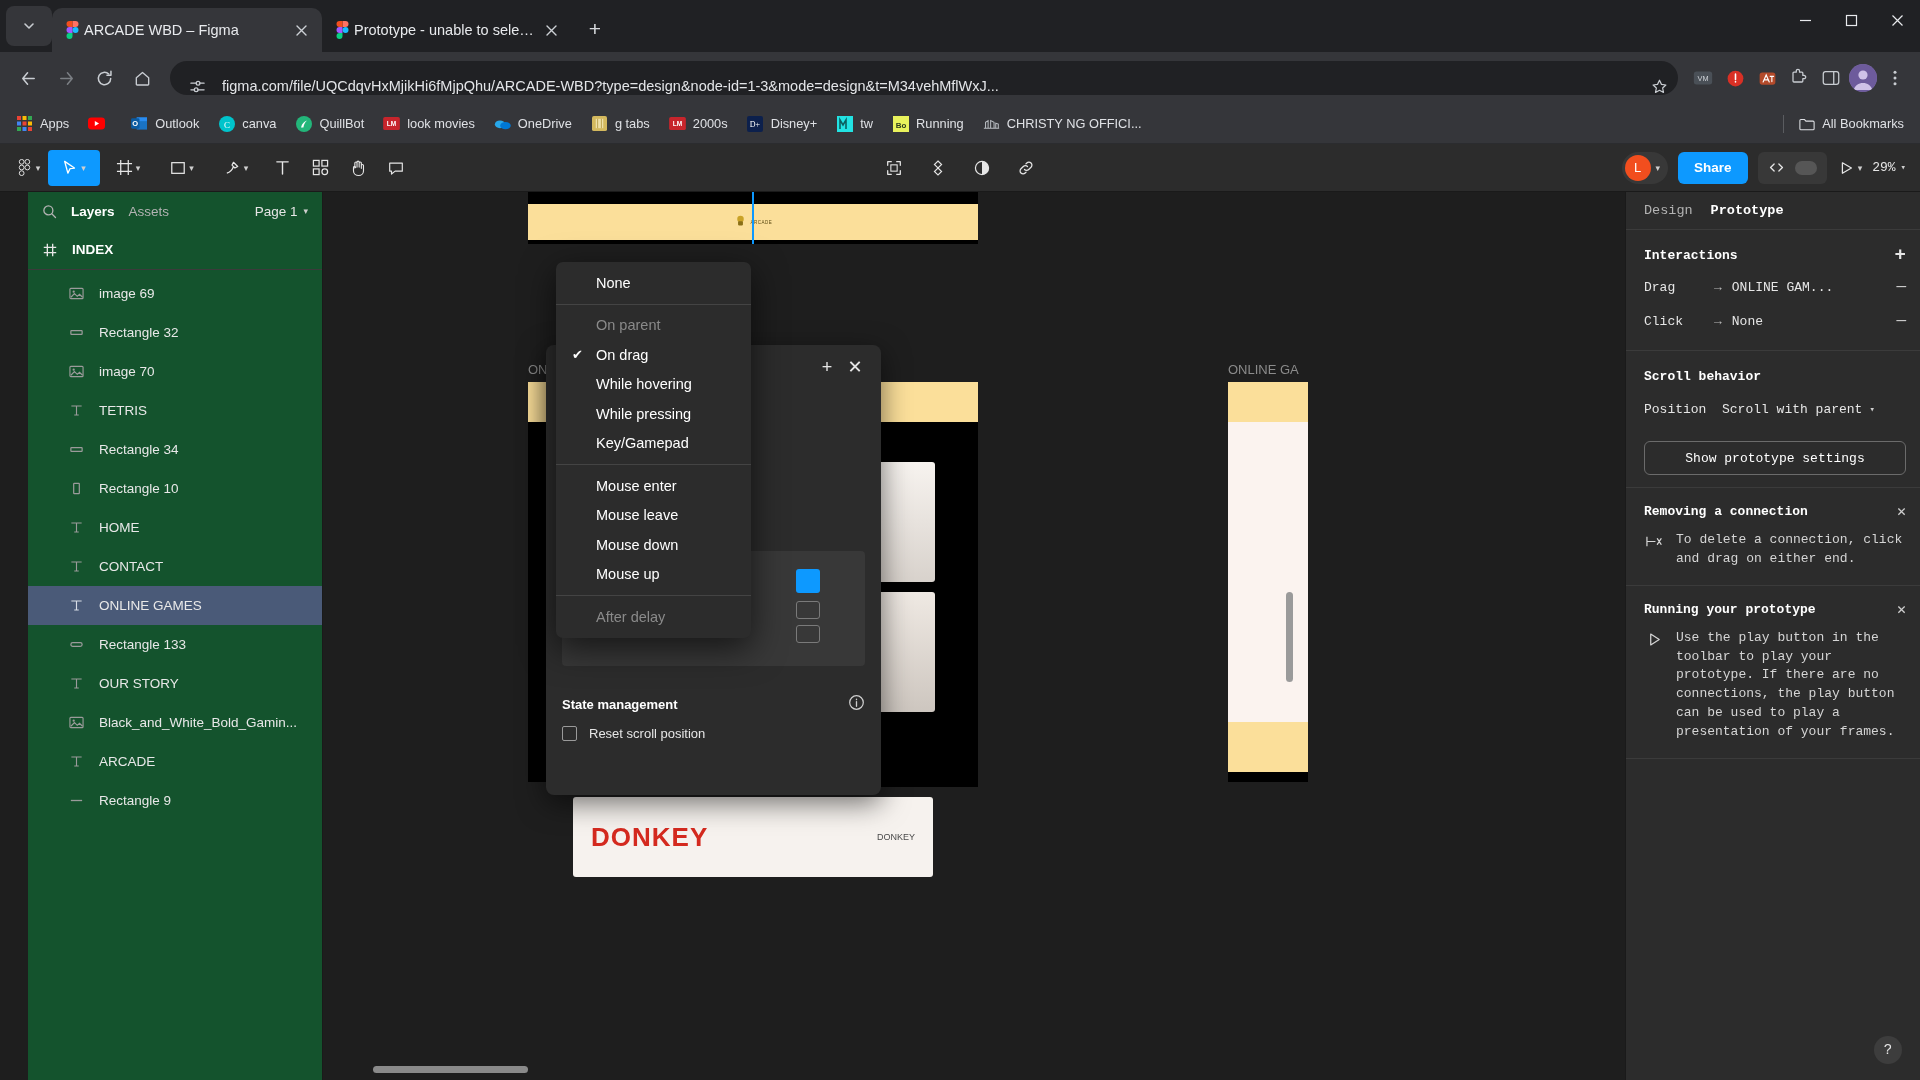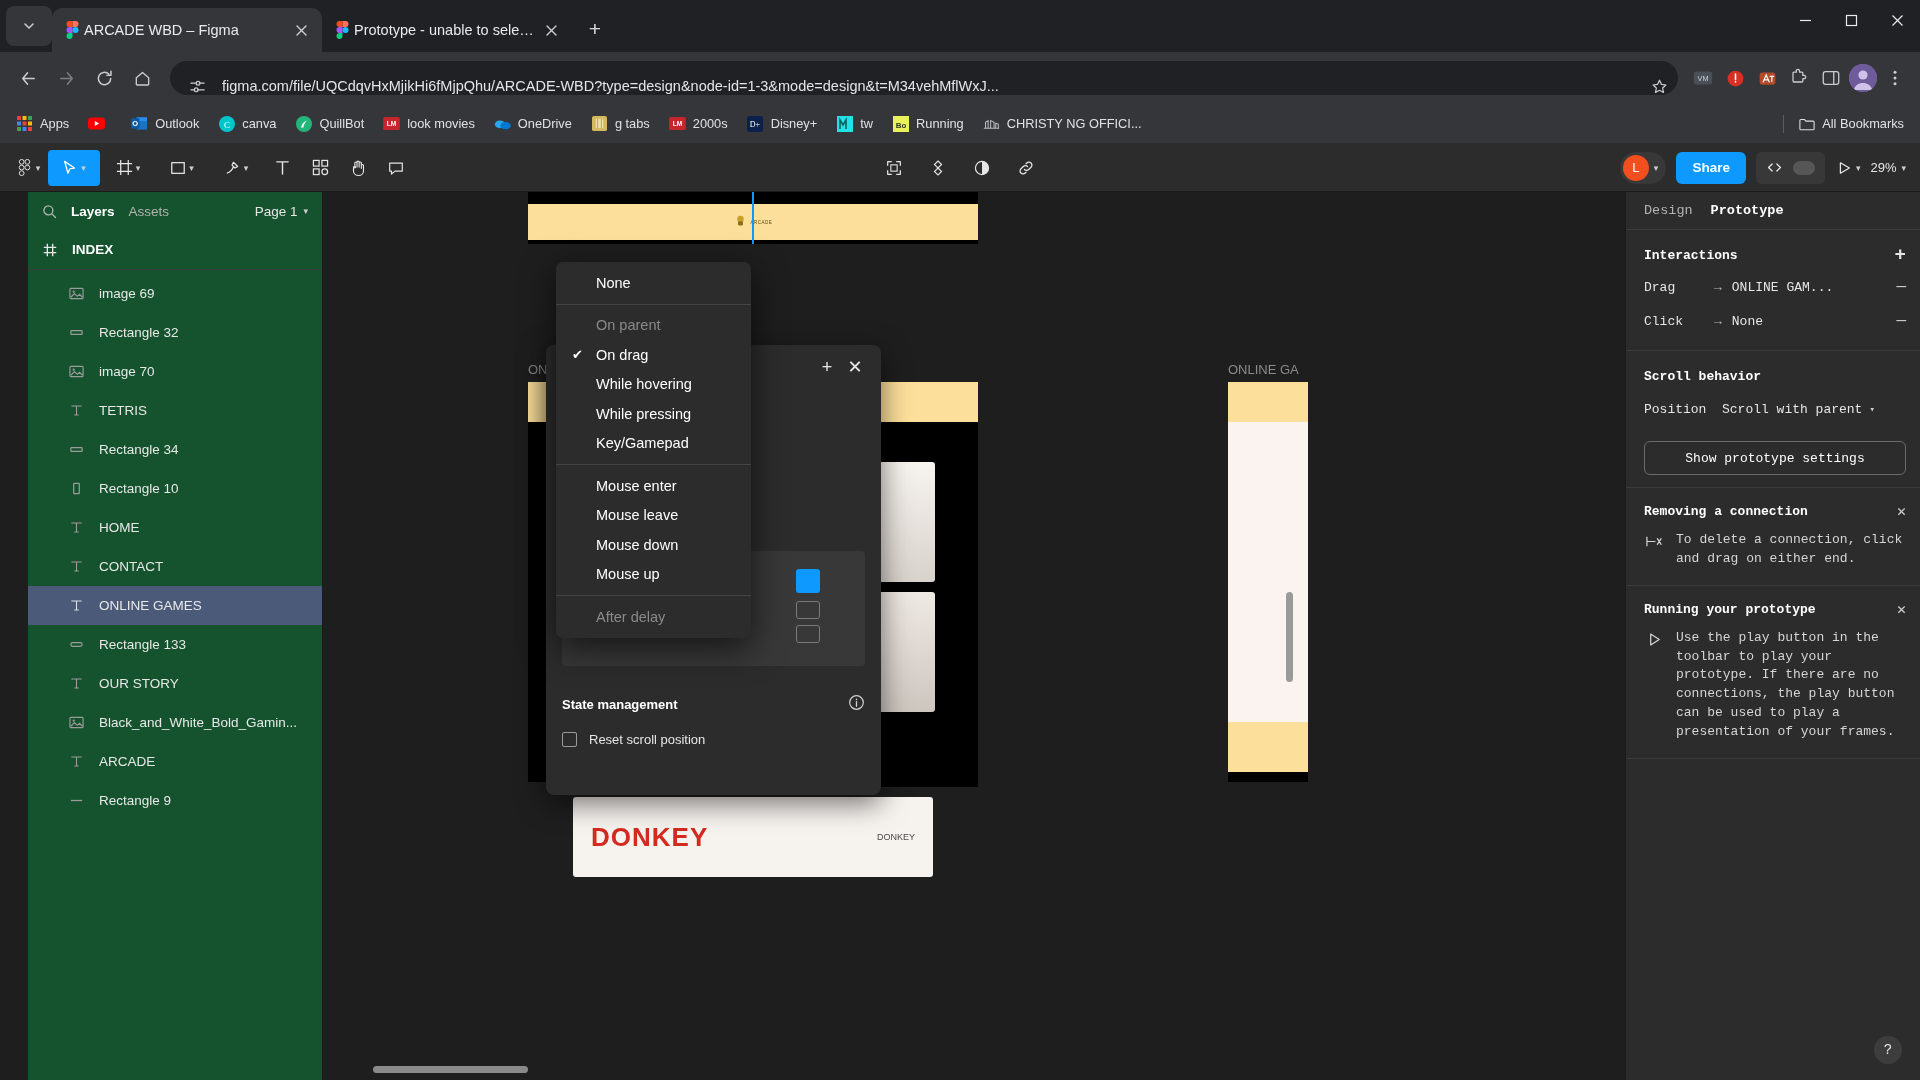--- a/index.html
+++ b/index.html
@@ -60,21 +60,21 @@
   .caret { font-size:9px; color:#cfcfcf; margin-left:1px; }
   .ftool-center { position:absolute; left:50%; transform:translateX(-50%); display:flex; gap:8px; }
   .ftool-right { margin-left:auto; display:flex; align-items:center; gap:10px; }
   .avatar-pill { height:32px; border-radius:16px; background:#383838; display:flex; align-items:center; gap:4px; padding:0 8px 0 3px; }
   .avatar { width:26px; height:26px; border-radius:50%; background:#f24e1e; color:#fff; font-size:13px;
             display:flex; align-items:center; justify-content:center; font-weight:500; }
   .sharebtn { height:32px; border-radius:6px; background:#0d99ff; color:#fff; font-size:13.5px; font-weight:600;
               display:flex; align-items:center; padding:0 16px; }
   .codepill { height:32px; border-radius:6px; background:#383838; display:flex; align-items:center; gap:10px; padding:0 10px; color:#e6e6e6; }
   .playpill { display:flex; align-items:center; gap:2px; color:#e6e6e6; }
-  .zoompill { color:#e6e6e6; font-size:13px; display:flex; align-items:center; gap:4px; padding-right:4px; }
+  .zoompill { color:#e6e6e6; font-size:13px; display:flex; align-items:center; gap:4px; padding-right:4px;font-family:Liberation Mono, monospace; }
 
   .fbody { flex:1; display:flex; min-height:0; position:relative; }
 
   
   .lpanel { width:295px; background:#14532d; border-right:1px solid #1a1a1a; display:flex; flex-direction:column; flex:none;margin-left:28px; }
   .lptabs { height:38px; display:flex; align-items:center; gap:14px; padding:0 14px; color:#b3b3b3; font-size:13.5px; }
   .lptabs .t { font-weight:400; }
   .lptabs .t.sel { color:#fff; font-weight:700; }
   .lptabs .page { margin-left:auto; display:flex; align-items:center; gap:5px; color:#e6e6e6; }
   .sectionhdr { height:40px; display:flex; align-items:center; gap:14px; padding:0 14px; color:#fff;
@@ -843,21 +843,21 @@
 
     <div style="display:flex; align-items:center; height:44px; margin-top:16px; font-size:13px; font-weight:700; color:#fff;">
       <span>State management</span>
       <span style="margin-left:auto;">
         <svg width="17" height="17" viewBox="0 0 18 18">
             <circle cx="9" cy="9" r="7.2" fill="none" stroke="#cfcfcf" stroke-width="1.3"></circle>
             <path d="M9 8v5M9 5.4v.6" stroke="#cfcfcf" stroke-width="1.4" stroke-linecap="round"></path>
           </svg>
       </span>
     </div>
-    <div class="chkrow" style="margin-top:6px;">
+    <div class="chkrow" style="">
       <span class="chkbox"></span>
       <span>Reset scroll position</span>
     </div>
   </div>
 </div>
 
 <div class="menu" style="left:556px; top:262px; width:195px;">
   <div class="menu-item">
     <span class="ck"></span>
     <span>None</span>

